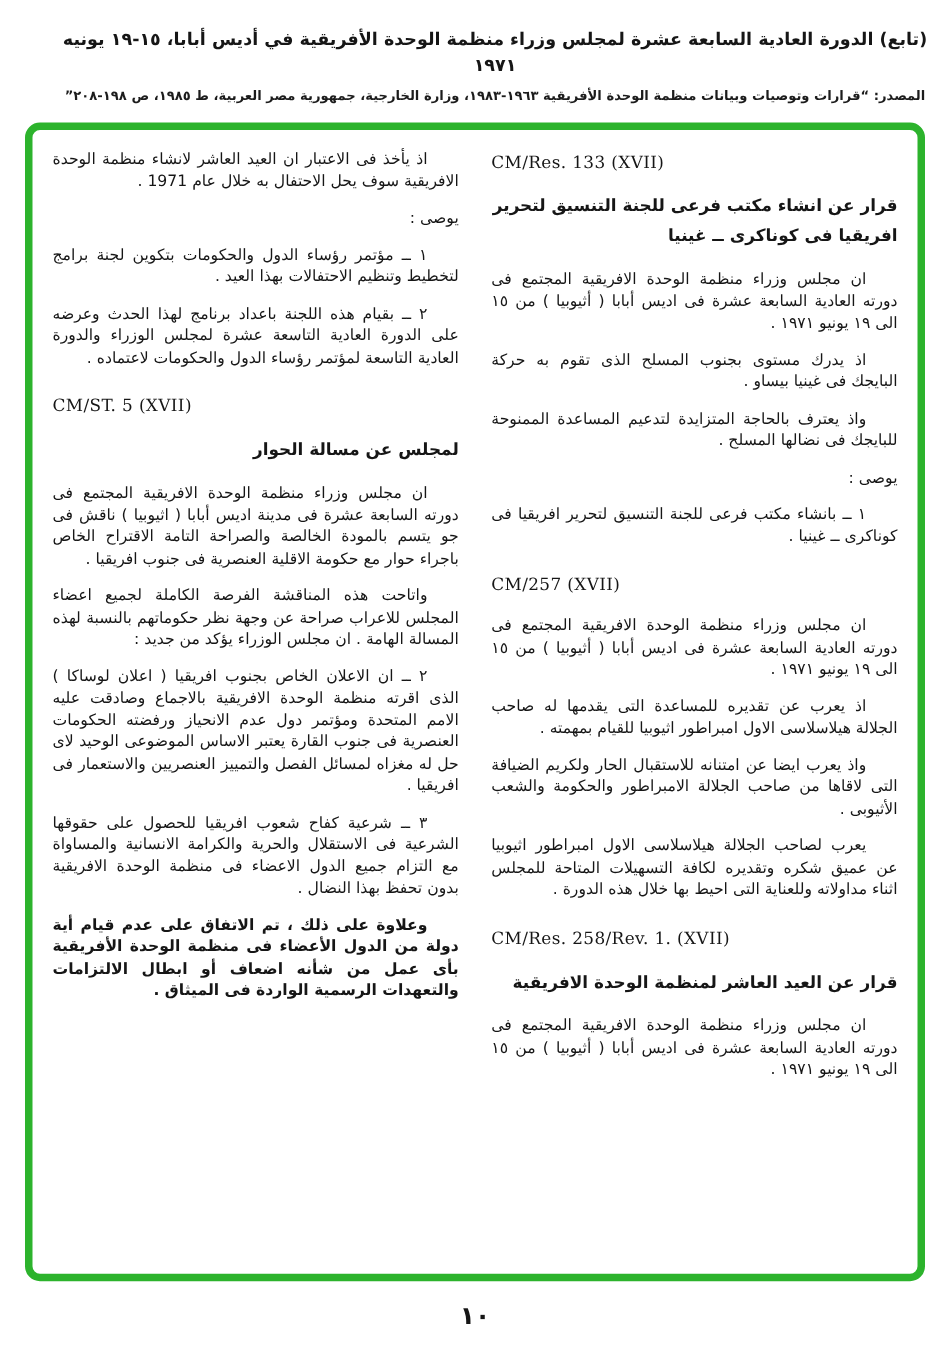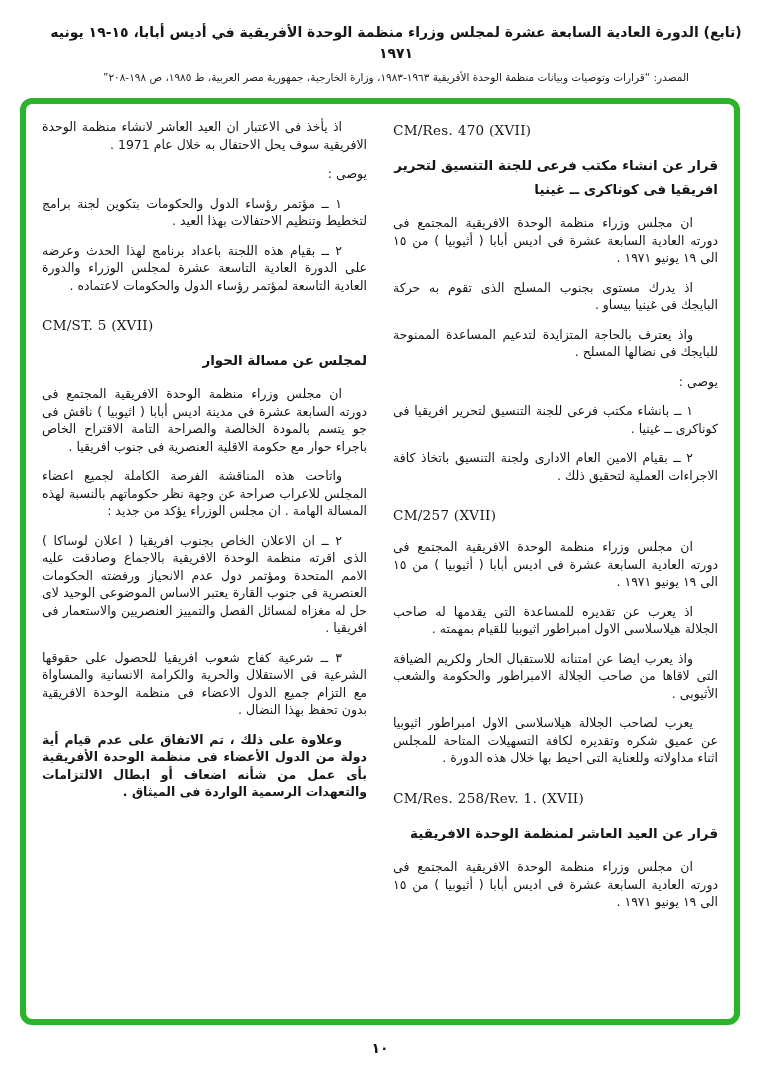--- a/index.html
+++ b/index.html
@@ -18,21 +18,21 @@
     margin-left: 32px;
   }
   .doc-title {
     font-size: 14px;
     font-weight: bold;
     margin: 0 18px;
     line-height: 1.5;
   }
   .doc-source {
     font-size: 10.5px;
-    font-weight: normal;
+    font-weight: bold;
     margin-top: 7px;
     color: #1c1c1c;
   }
   .green-box {
     margin: 15px 20px 0 20px;
     height: 927px;
     box-sizing: border-box;
     border: 6px solid #2cb32c;
     border-radius: 12px;
     padding: 14px 16px 10px 16px;
@@ -71,44 +71,43 @@
     text-indent: 2em;
     margin: 0 0 12px 0;
   }
   .label {
     margin: 0 0 12px 0;
   }
   .bold { font-weight: bold; }
   .footer {
     text-align: center;
     margin-top: 15px;
-    font-size: 14px;
+    font-size: 20px;
     font-weight: bold;
   }
 </style>
 </head>
 <body>
 
 <div class="header">
   <div class="doc-title">(تابع) الدورة العادية السابعة عشرة لمجلس وزراء منظمة الوحدة الأفريقية في أديس أبابا، ١٥-١٩ يونيه ١٩٧١</div>
   <div class="doc-source">المصدر: “قرارات وتوصيات وبيانات منظمة الوحدة الأفريقية ١٩٦٣-١٩٨٣، وزارة الخارجية، جمهورية مصر العربية، ط ١٩٨٥، ص ١٩٨-٢٠٨”</div>
 </div>
 
 <div class="green-box">
   <div class="cols">
 
     <div class="col">
-      <div class="code">CM/Res. 470 (XVII)</div>
+      <div class="code">CM/Res. 133 (XVII)</div>
       <div class="heading">قرار عن انشاء مكتب فرعى للجنة التنسيق لتحرير افريقيا فى كوناكرى ــ غينيا</div>
       <p class="para">ان مجلس وزراء منظمة الوحدة الافريقية المجتمع فى دورته العادية السابعة عشرة فى اديس أبابا ( أثيوبيا ) من ١٥ الى ١٩ يونيو ١٩٧١ .</p>
       <p class="para">اذ يدرك مستوى بجنوب المسلح الذى تقوم به حركة البايجك فى غينيا بيساو .</p>
       <p class="para">واذ يعترف بالحاجة المتزايدة لتدعيم المساعدة الممنوحة للبايجك فى نضالها المسلح .</p>
       <p class="label">يوصى :</p>
       <p class="item">١ ــ بانشاء مكتب فرعى للجنة التنسيق لتحرير افريقيا فى كوناكرى ــ غينيا .</p>
-      <p class="item">٢ ــ بقيام الامين العام الادارى ولجنة التنسيق باتخاذ كافة الاجراءات العملية لتحقيق ذلك .</p>
       <div class="code">CM/257 (XVII)</div>
       <p class="para">ان مجلس وزراء منظمة الوحدة الافريقية المجتمع فى دورته العادية السابعة عشرة فى اديس أبابا ( أثيوبيا ) من ١٥ الى ١٩ يونيو ١٩٧١ .</p>
       <p class="para">اذ يعرب عن تقديره للمساعدة التى يقدمها له صاحب الجلالة هيلاسلاسى الاول امبراطور اثيوبيا للقيام بمهمته .</p>
       <p class="para">واذ يعرب ايضا عن امتنانه للاستقبال الحار ولكريم الضيافة التى لاقاها من صاحب الجلالة الامبراطور والحكومة والشعب الأثيوبى .</p>
       <p class="para">يعرب لصاحب الجلالة هيلاسلاسى الاول امبراطور اثيوبيا عن عميق شكره وتقديره لكافة التسهيلات المتاحة للمجلس اثناء مداولاته وللعناية التى احيط بها خلال هذه الدورة .</p>
       <div class="code">CM/Res. 258/Rev. 1. (XVII)</div>
       <div class="heading">قرار عن العيد العاشر لمنظمة الوحدة الافريقية</div>
       <p class="para">ان مجلس وزراء منظمة الوحدة الافريقية المجتمع فى دورته العادية السابعة عشرة فى اديس أبابا ( أثيوبيا ) من ١٥ الى ١٩ يونيو ١٩٧١ .</p>
     </div>
 

